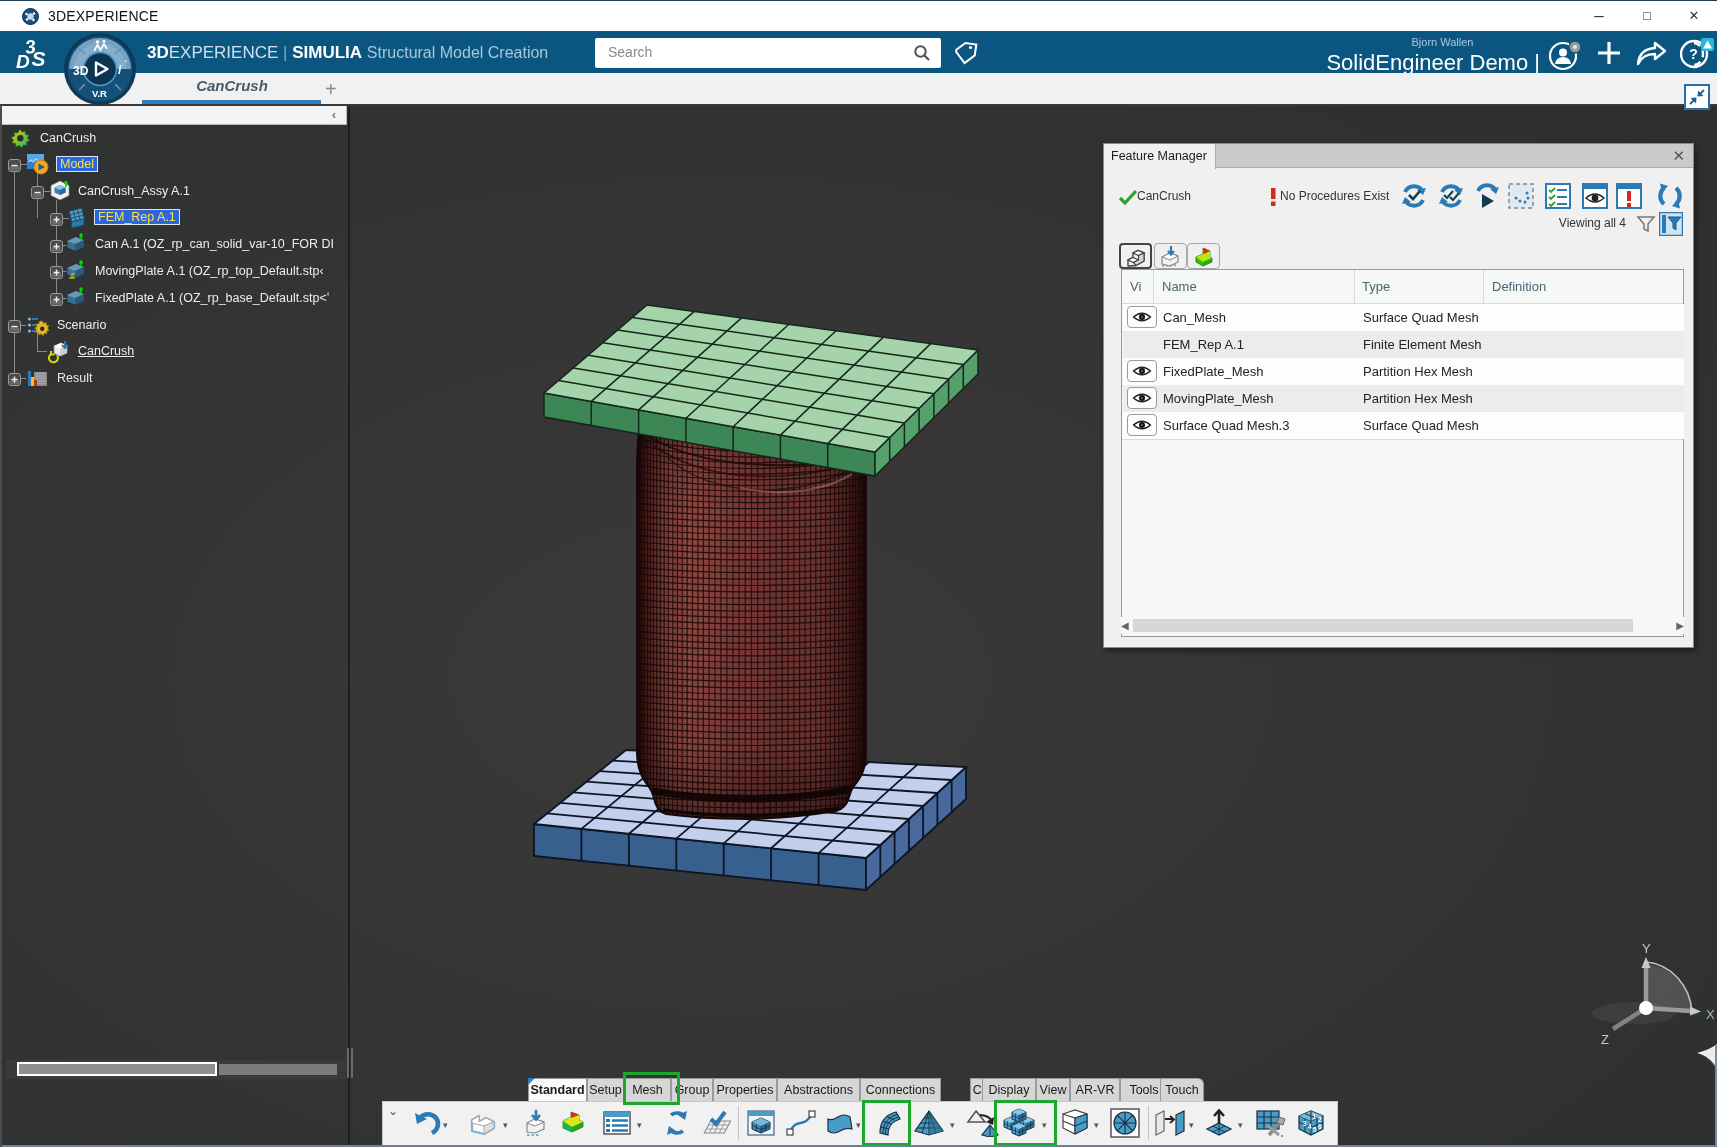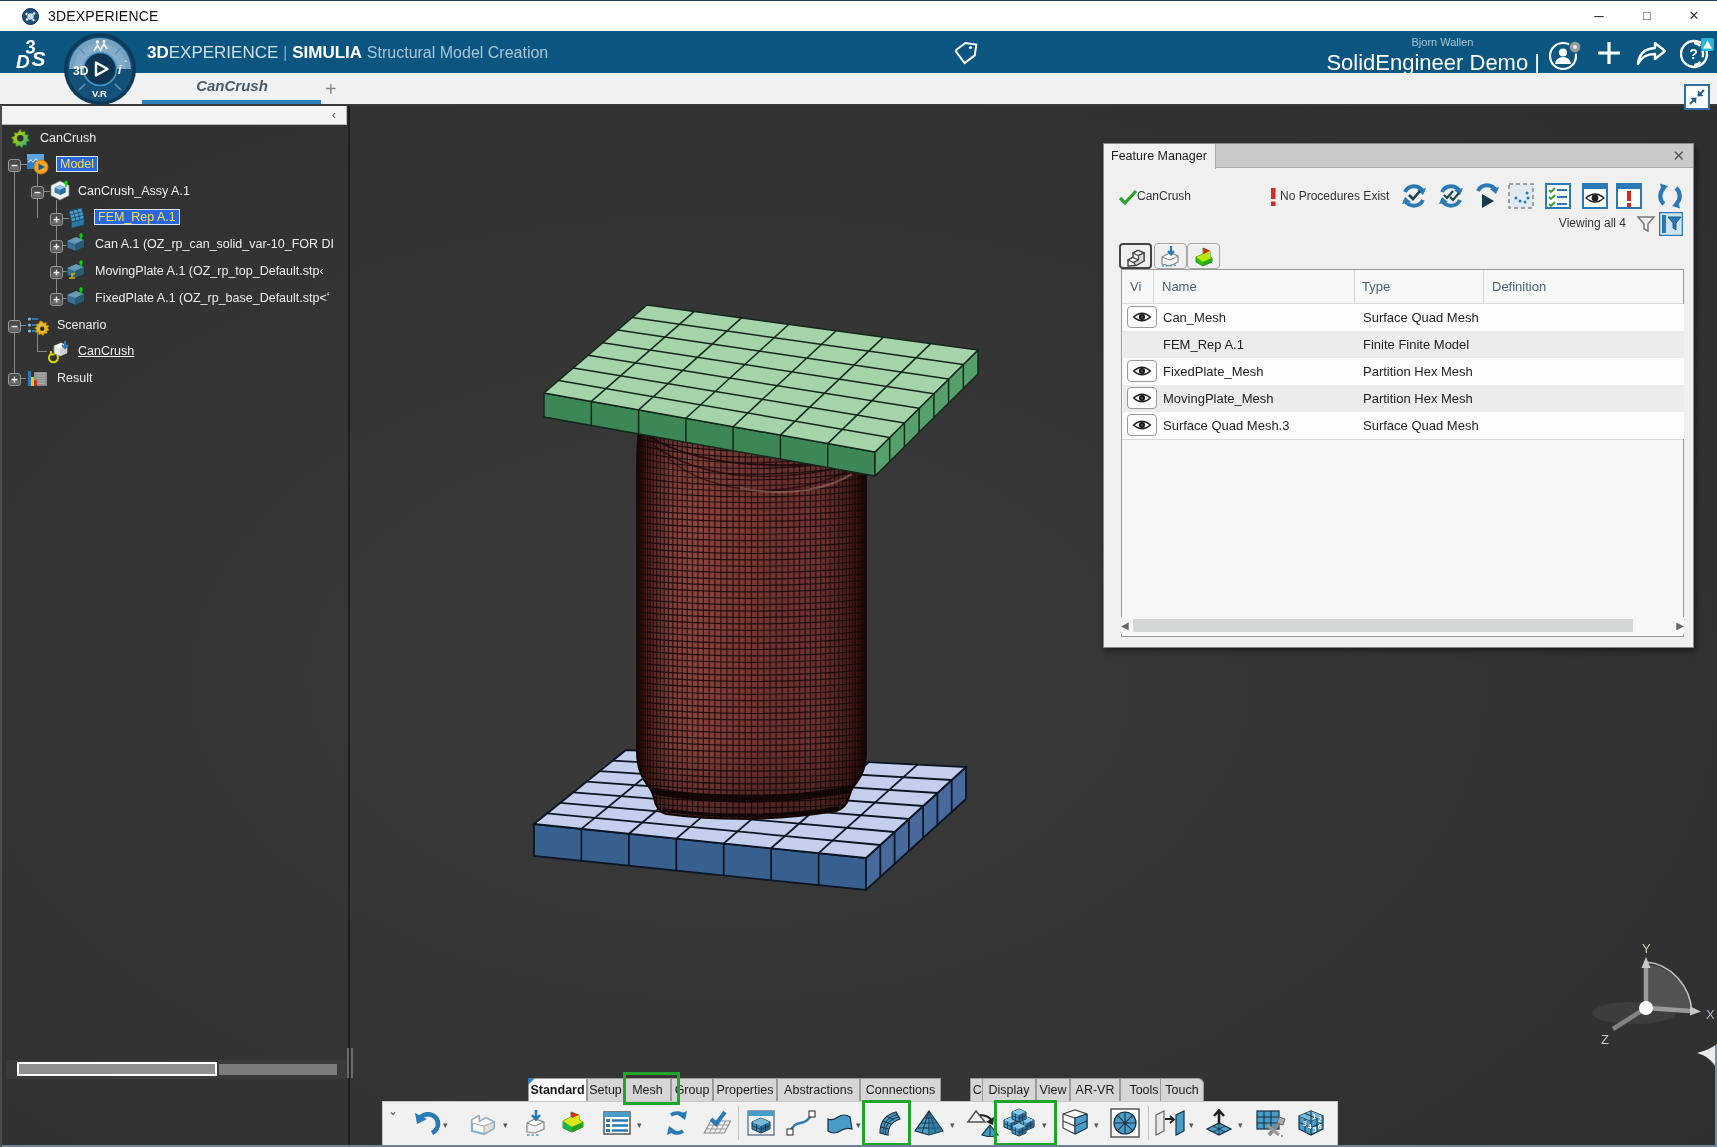--- a/index.html
+++ b/index.html
@@ -317,20 +317,27 @@
 <text x="61.5" y="36" font-size="9" font-weight="bold" font-style="italic" fill="#fff" font-family="Liberation Sans,sans-serif">`</text>
 <text x="30" y="66" font-size="9.5" font-weight="bold" fill="#fff" font-family="Liberation Sans,sans-serif">V.R</text>
 <path d="M17,17 l6,6 M59,17 l-6,6 M17,59 l6,-6 M59,59 l-6,-6" stroke="#5e93b8" stroke-width="1.6"></path>
 <g stroke="#fff" stroke-width="1.6" fill="none">
           <path d="M32,20 l3.5,-6 3.5,6 M39,18 l3,-5 3,5"></path>
           <circle cx="35.5" cy="11" r="1.8" fill="#fff" stroke="none"></circle>
           <circle cx="42" cy="10.5" r="1.4" fill="#fff" stroke="none"></circle>
         </g>
       </svg></div>
     <div id="brand"><b>3D</b><span class="lt">EXPERIENCE</span> <span style="color:#7fa8c2">|</span> <b>SIMULIA</b> <span class="sub">Structural Model Creation</span></div>
+    <div id="search">
+      <div class="ph">Search</div>
+      <div class="abs" style="right:10px;top:6px"><svg width="18" height="18" viewBox="0 0 18 18" xmlns="http://www.w3.org/2000/svg">
+          <circle cx="7.5" cy="7.5" r="5.2" fill="none" stroke="#555" stroke-width="2"></circle>
+          <line x1="11.5" y1="11.5" x2="16" y2="16" stroke="#555" stroke-width="2.2"></line>
+        </svg></div>
+    </div>
     <div class="abs" style="left:953px;top:41px"><svg width="26" height="26" viewBox="0 0 26 26" xmlns="http://www.w3.org/2000/svg">
         <path d="M3,10 L11,2 L22,2 L22,13 L13,22 L3,12 Z" fill="none" stroke="#fff" stroke-width="2" transform="rotate(8 12 12)"></path>
         <circle cx="17.5" cy="6.5" r="1.6" fill="#fff"></circle>
       </svg></div>
     <div id="user1">Bjorn Wallen</div>
     <div id="user2">SolidEngineer Demo | Simulia <svg width="13" height="9" viewBox="0 0 13 9" style="margin-left:2px">
         <path d="M1.5,1.5 L6.5,6.5 L11.5,1.5" fill="none" stroke="#fff" stroke-width="2.2"></path>
       </svg></div>
     <div class="abs" style="left:1548px;top:40px"><svg width="34" height="32" viewBox="0 0 34 32" xmlns="http://www.w3.org/2000/svg">
         <circle cx="15" cy="16" r="13" fill="none" stroke="#fff" stroke-width="2.2"></circle>
@@ -616,21 +623,21 @@
               <path d="M1.5,7 q8.5,-7.5 17,0 q-8.5,7.5 -17,0 Z" fill="#fff" stroke="#222" stroke-width="1.3"></path>
               <circle cx="10" cy="7" r="3" fill="#111"></circle>
               <circle cx="10" cy="7" r="1.2" fill="#555"></circle>
             </svg></div>
           <div class="fcell" style="left:40px">Can_Mesh</div>
           <div class="fcell" style="left:240px">Surface Quad Mesh</div>
         </div>
         <div class="gridline" style="left:0;top:61px;width:561px;height:1px"></div>
         <div class="frow" style="top:61px;background:#ebecec">
           <div class="fcell" style="left:40px">FEM_Rep A.1</div>
-          <div class="fcell" style="left:240px">Finite Finite Model</div>
+          <div class="fcell" style="left:240px">Finite Element Mesh</div>
         </div>
         <div class="gridline" style="left:0;top:88px;width:561px;height:1px"></div>
         <div class="frow" style="top:88px;background:#fdfdfd">
           <div class="eyebox"><svg width="20" height="14" viewBox="0 0 20 14" xmlns="http://www.w3.org/2000/svg">
               <path d="M1.5,7 q8.5,-7.5 17,0 q-8.5,7.5 -17,0 Z" fill="#fff" stroke="#222" stroke-width="1.3"></path>
               <circle cx="10" cy="7" r="3" fill="#111"></circle>
               <circle cx="10" cy="7" r="1.2" fill="#555"></circle>
             </svg></div>
           <div class="fcell" style="left:40px">FixedPlate_Mesh</div>
           <div class="fcell" style="left:240px">Partition Hex Mesh</div>

